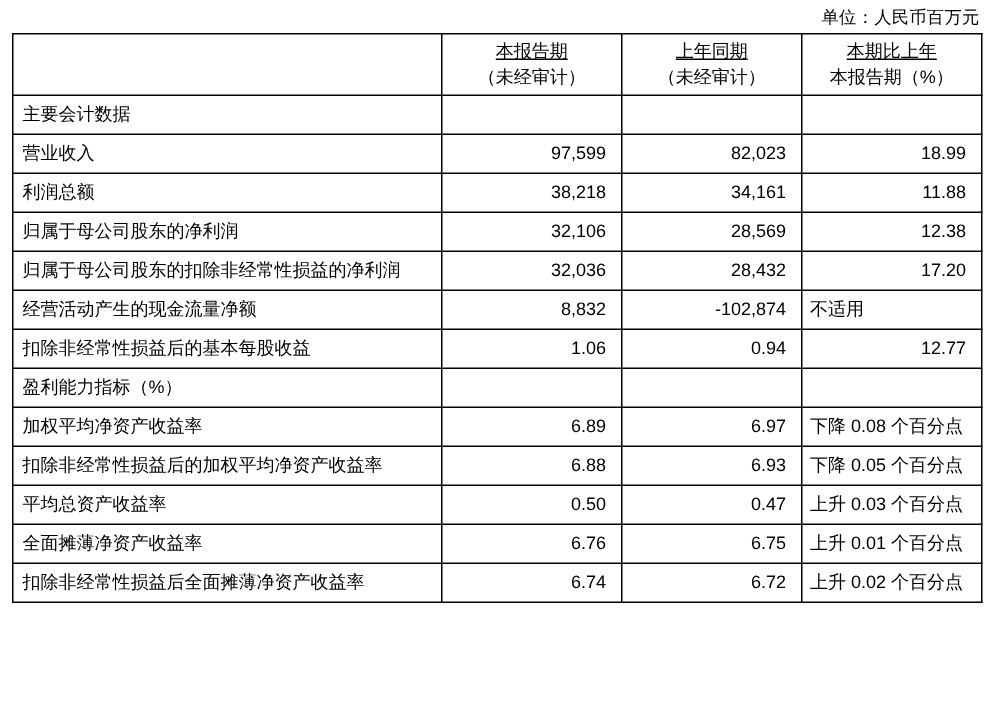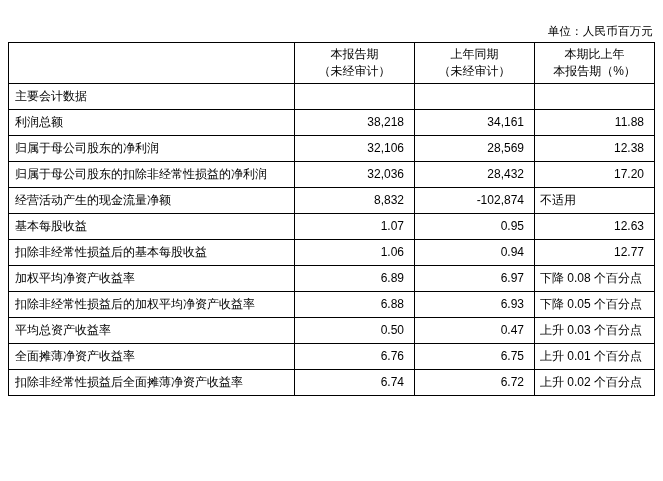--- a/index.html
+++ b/index.html
@@ -14,21 +14,20 @@
     font-size: 12px;
     color: #000000;
     overflow: hidden;
   }
   .page {
     position: relative;
     width: 663px;
     height: 338px;
     box-sizing: border-box;
     padding: 0 8px;
-    margin-top: 20px;
   }
   .unit-line {
     text-align: right;
     font-size: 11.5px;
     padding: 4px 2px 3px 0;
     letter-spacing: 0.2px;
   }
   table.fin {
     width: 646px;
     border-collapse: collapse;
@@ -48,21 +47,21 @@
   col.c-chg   { width: 120px; }
 
   thead td {
     text-align: center;
     height: 22px;
   }
   .hdr-cell {
     text-align: center;
     line-height: 17px;
   }
-  .hdr-cell .l1 { display: block; }
+  .hdr-cell .l1 { display: block; text-decoration: underline; }
   .hdr-cell .l2 { display: block; }
   .num {
     text-align: right;
     padding-right: 10px !important;
     font-family: "Liberation Sans", sans-serif;
   }
   .txt-right {
     padding-right: 10px !important;
   }
   .section td {
@@ -115,20 +114,26 @@
       </tr>
     </thead>
     <tbody id="fin-body">
         <tr class="section">
           <td class="sec-label label">主要会计数据</td>
           <td class="blank"></td>
           <td class="blank"></td>
           <td class="blank"></td>
         </tr>
         <tr>
+          <td class="label">营业收入</td>
+          <td class="num">97,599</td>
+          <td class="num">82,023</td>
+          <td class="num">18.99</td>
+        </tr>
+        <tr>
           <td class="label">利润总额</td>
           <td class="num">38,218</td>
           <td class="num">34,161</td>
           <td class="num">11.88</td>
         </tr>
         <tr>
           <td class="label">归属于母公司股东的净利润</td>
           <td class="num">32,106</td>
           <td class="num">28,569</td>
           <td class="num">12.38</td>
@@ -139,31 +144,31 @@
           <td class="num">28,432</td>
           <td class="num">17.20</td>
         </tr>
         <tr>
           <td class="label">经营活动产生的现金流量净额</td>
           <td class="num">8,832</td>
           <td class="num">-102,874</td>
           <td class="txt-right">不适用</td>
         </tr>
         <tr>
-          <td class="label">基本每股收益</td>
-          <td class="num">1.07</td>
-          <td class="num">0.95</td>
-          <td class="num">12.63</td>
-        </tr>
-        <tr>
           <td class="label">扣除非经常性损益后的基本每股收益</td>
           <td class="num">1.06</td>
           <td class="num">0.94</td>
           <td class="num">12.77</td>
         </tr>
+        <tr class="section">
+          <td class="sec-label label">盈利能力指标（%）</td>
+          <td class="blank"></td>
+          <td class="blank"></td>
+          <td class="blank"></td>
+        </tr>
         <tr>
           <td class="label">加权平均净资产收益率</td>
           <td class="num">6.89</td>
           <td class="num">6.97</td>
           <td class="txt-right">下降 0.08 个百分点</td>
         </tr>
         <tr>
           <td class="label">扣除非经常性损益后的加权平均净资产收益率</td>
           <td class="num">6.88</td>
           <td class="num">6.93</td>

